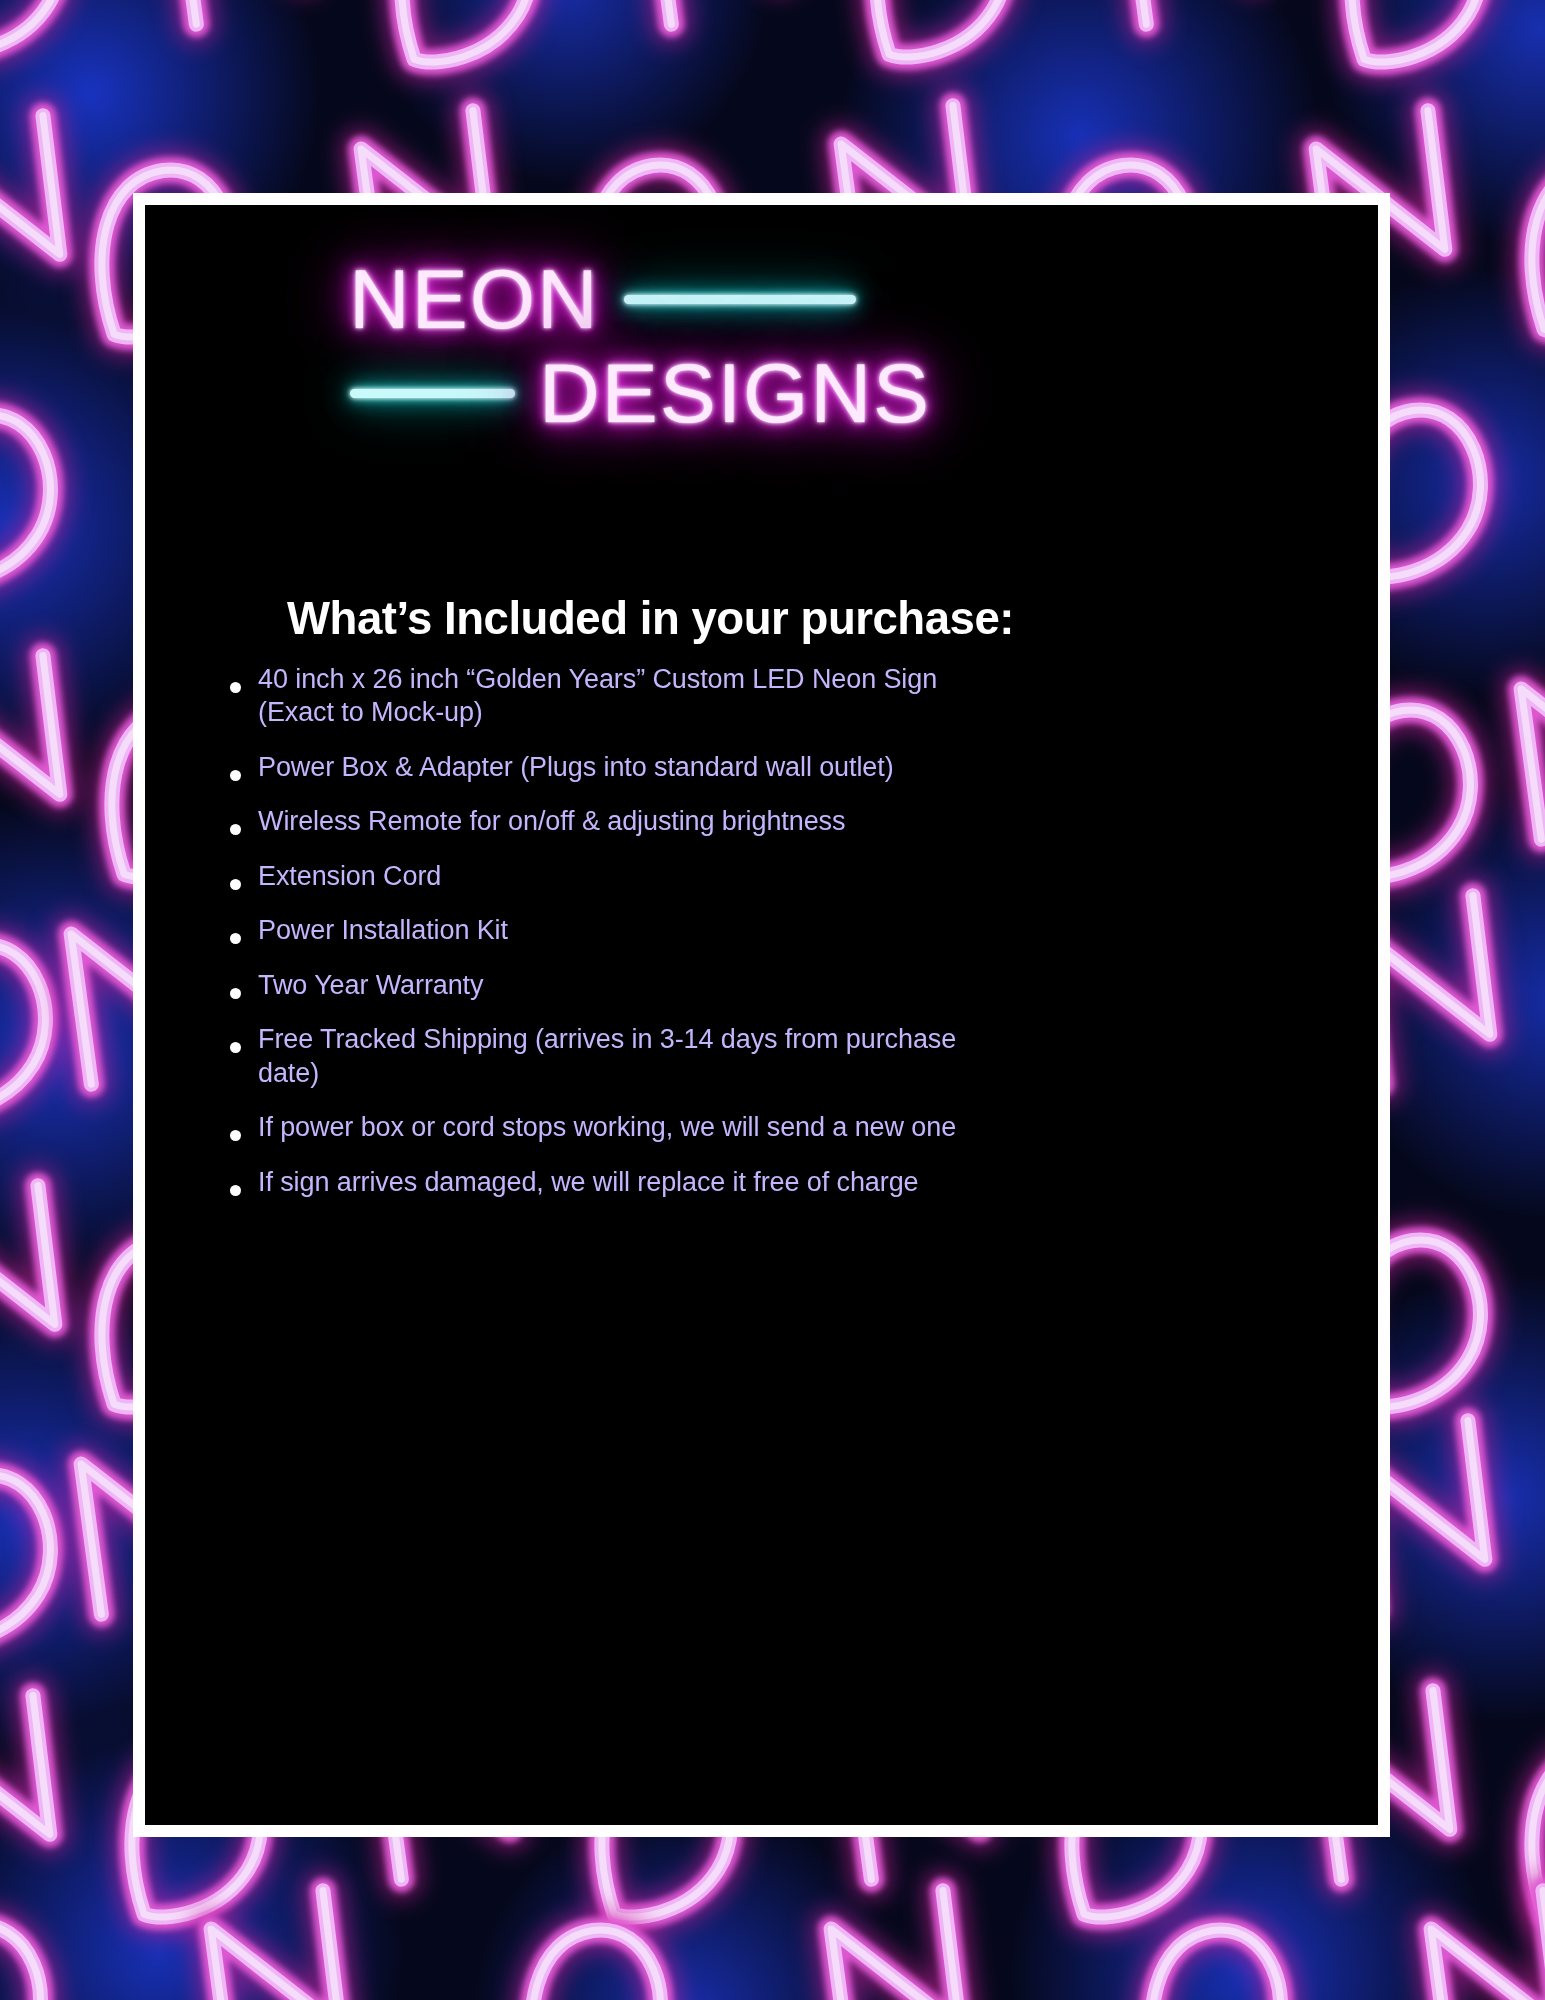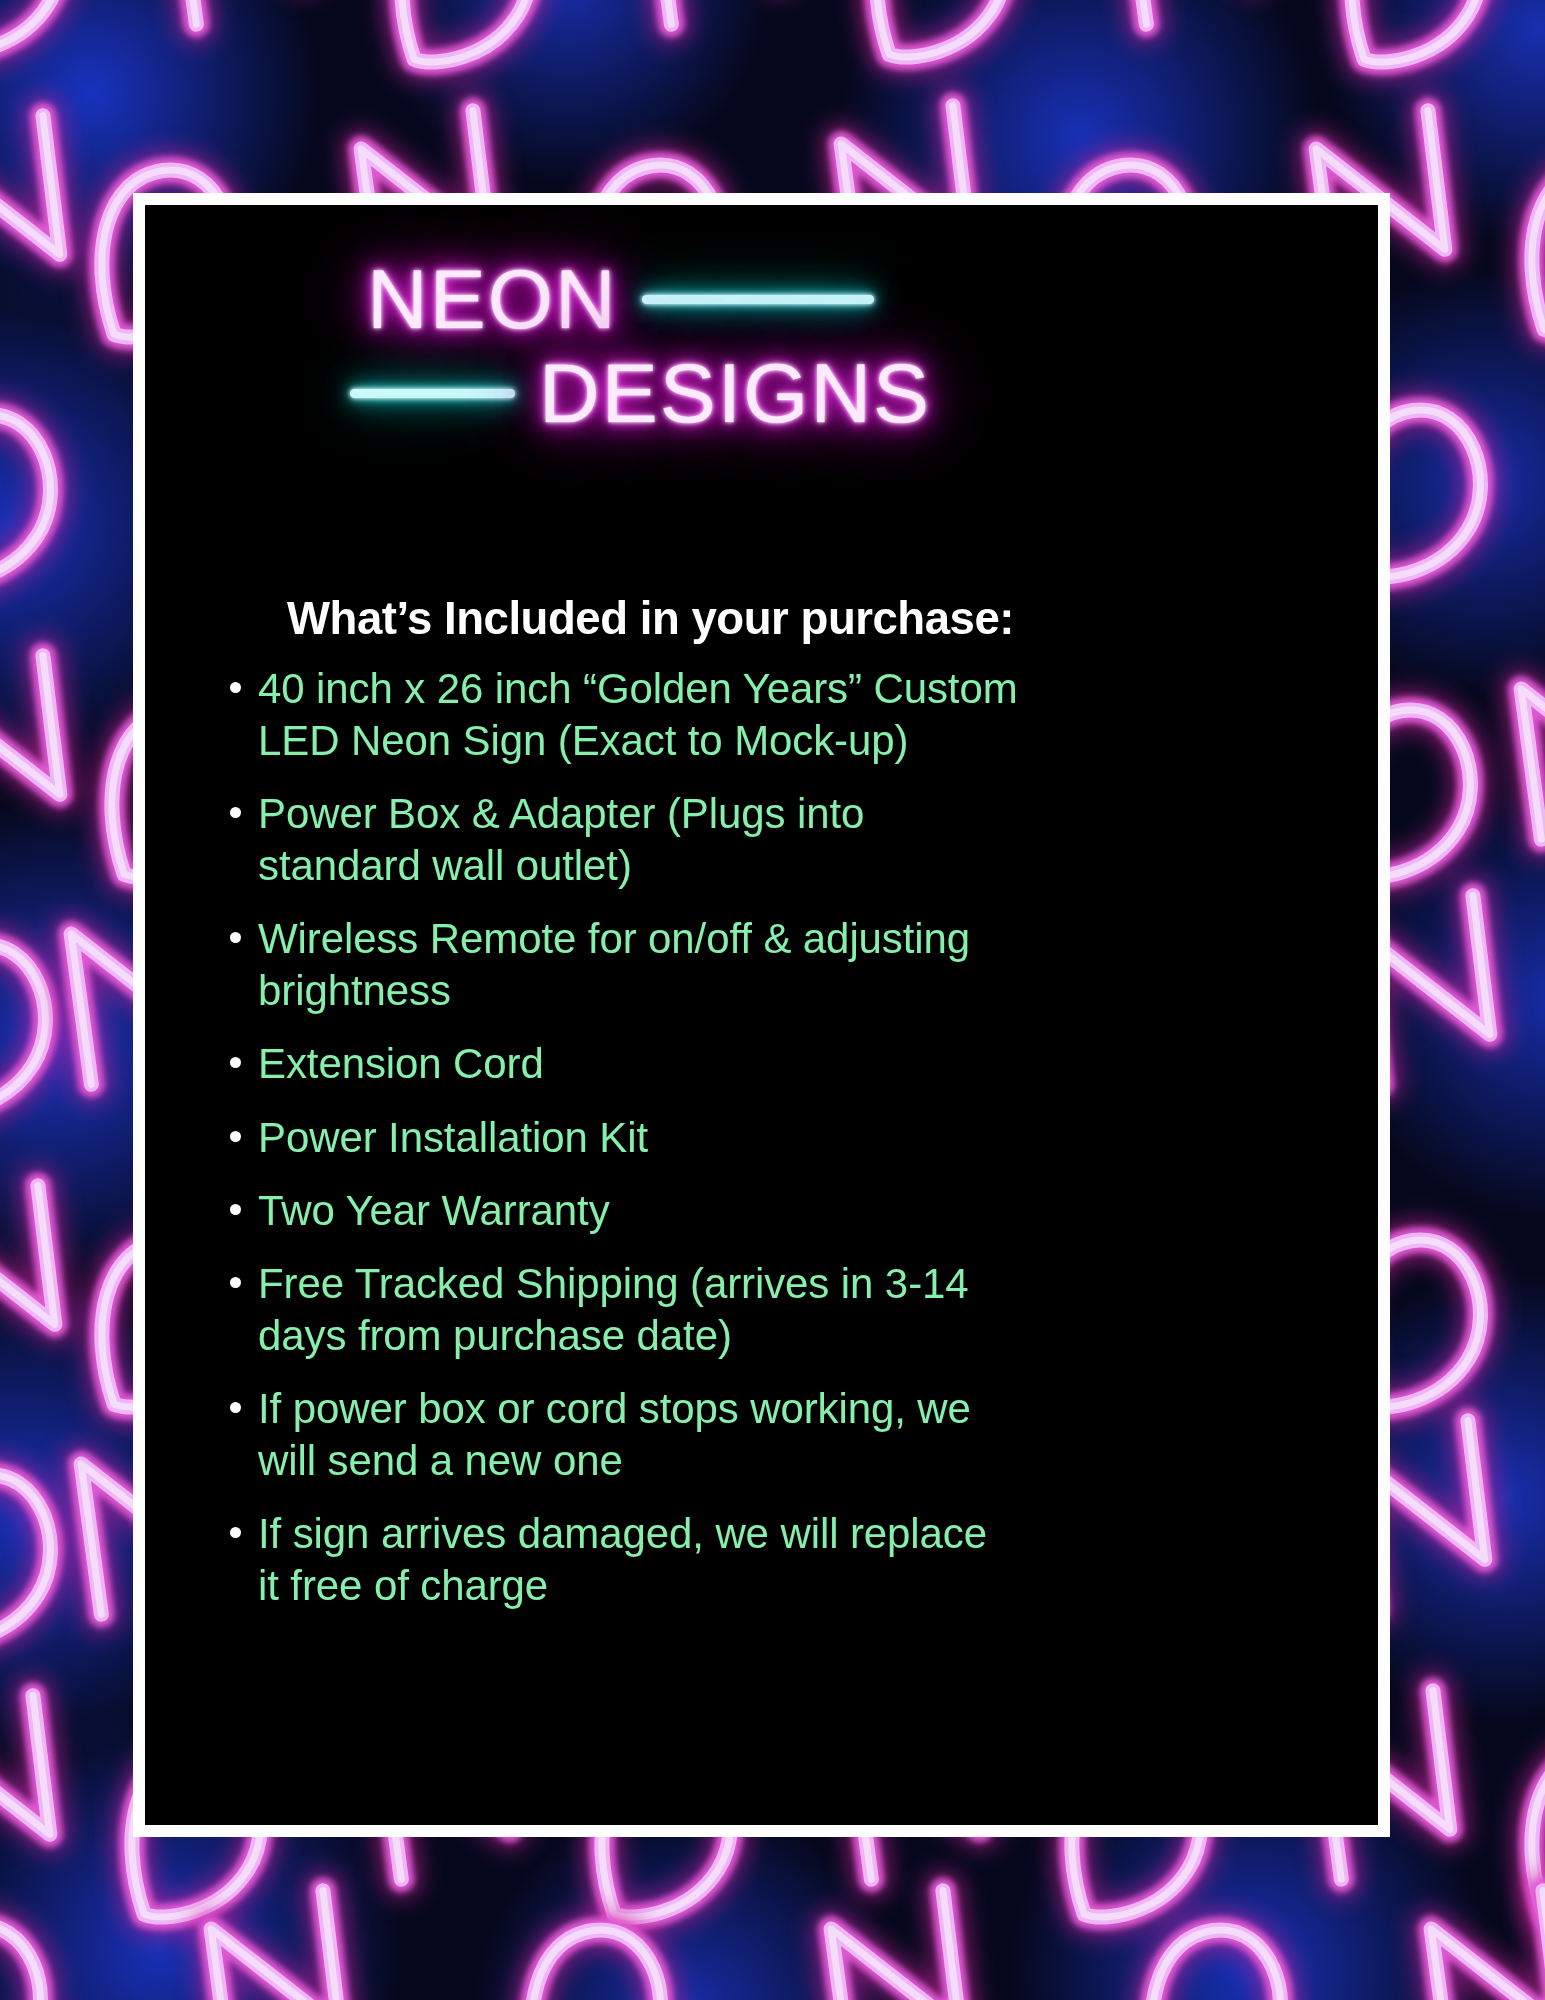--- a/index.html
+++ b/index.html
@@ -90,21 +90,21 @@
     position: absolute;
     left: 0; right: 0;
     top: 28px;
     height: 230px;
   }
   .logo-row {
     position: absolute;
     display: flex;
     align-items: center;
   }
-  .logo-row-1 { left: 222px; top: 24px; gap: 24px; }
+  .logo-row-1 { left: 204px; top: 24px; gap: 24px; }
   .logo-row-2 { left: 205px; top: 118px; gap: 24px; justify-content: space-between; }
 
   .neon-word {
     font-family: "Liberation Sans", sans-serif;
     font-weight: 400;
     font-size: 84px;
     letter-spacing: 2px;
     color: #ffe9ff;
     line-height: 1;
     text-shadow:
@@ -154,24 +154,24 @@
     top: 458px;
     width: 1060px;
     margin: 0;
     padding: 0;
     list-style: none;
   }
   .list-item {
     position: relative;
     display: flex;
     align-items: flex-start;
-    color: #86efac;
+    color: #c4b5fd;
     font-family: "Liberation Sans", sans-serif;
     font-weight: 400;
-    font-size: 42px;
+    font-size: 27px;
     line-height: 1.24;
     margin-bottom: 21px;
     letter-spacing: -0.1px;
   }
   .list-item:last-child { margin-bottom: 0; }
 
   .bullet-dot {
     flex: 0 0 auto;
     width: 11px;
     height: 11px;

